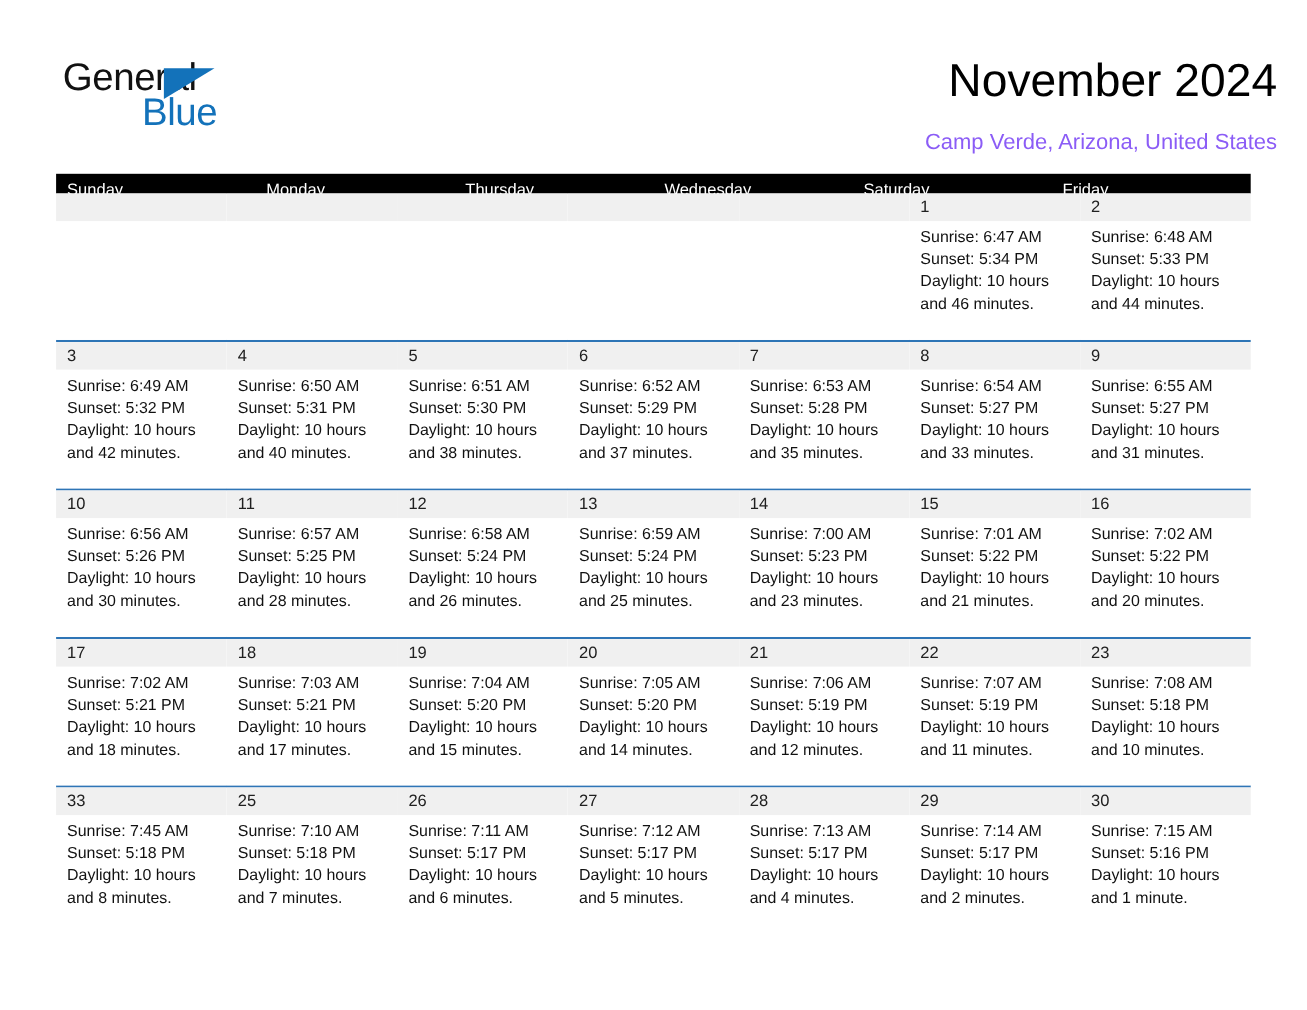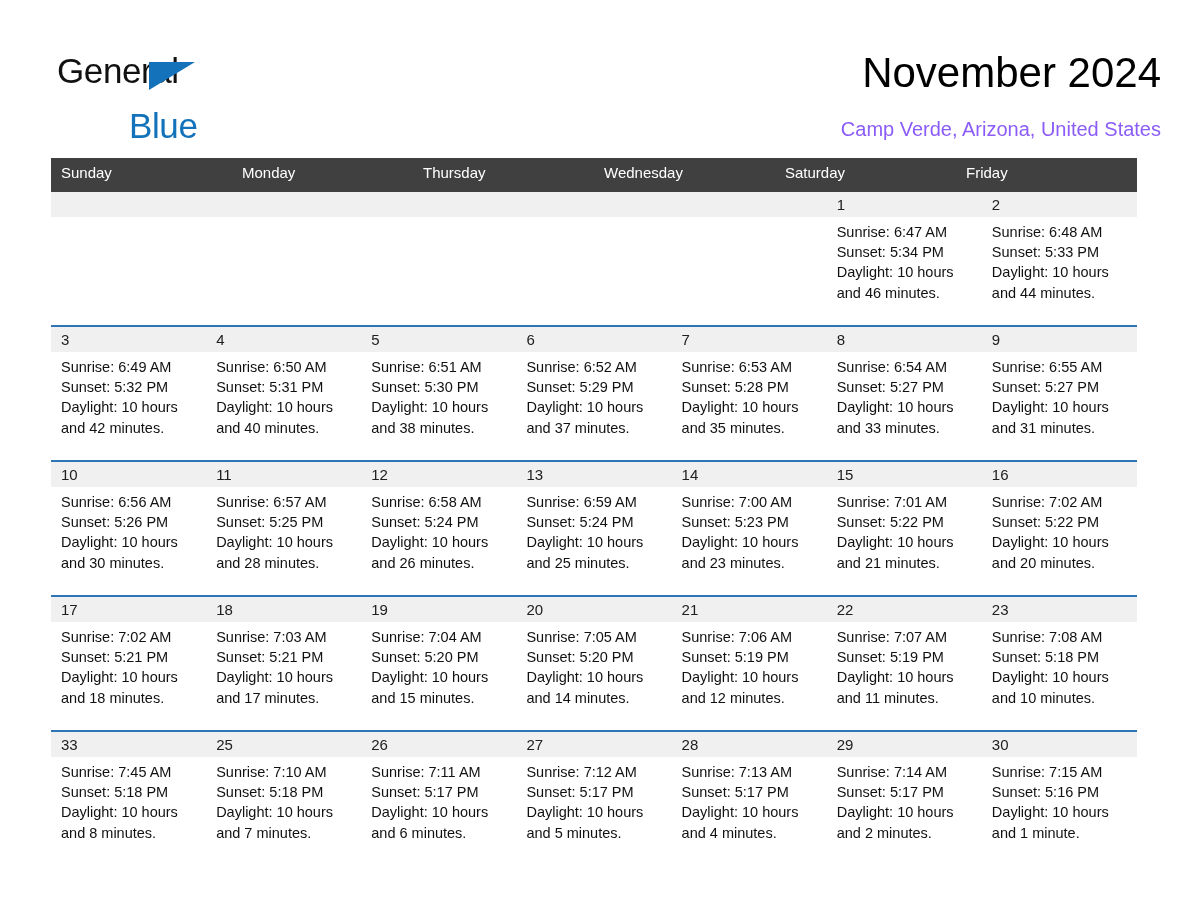--- a/index.html
+++ b/index.html
@@ -59,21 +59,20 @@
   }
   .logo-blue {
     position: absolute;
     left: 72px;
     top: 32px;
     font-size: 35px;
     letter-spacing: -0.4px;
     color: #1372BA;
     line-height: 38px;
     white-space: nowrap;
-    margin-top: 23px;
   }
 
   .title-month {
     position: absolute;
     right: 52px;
     top: 48px;
     font-size: 42px;
     line-height: 50px;
     color: #000000;
     white-space: nowrap;
@@ -93,22 +92,22 @@
   
   .cal {
     position: absolute;
     left: 51px;
     top: 158px;
     width: 1086px;
   }
   .weekhead {
     display: flex;
     width: 100%;
-    background: #404040;
-    height: 34px;
+    background: #000000;
+    height: 18px;
   }
   .weekhead .dh {
     flex: 1 1 0;
     min-width: 0;
     color: #ffffff;
     font-size: 15px;
     line-height: 29px;
     padding-left: 10px;
     box-sizing: border-box;
     white-space: nowrap;

